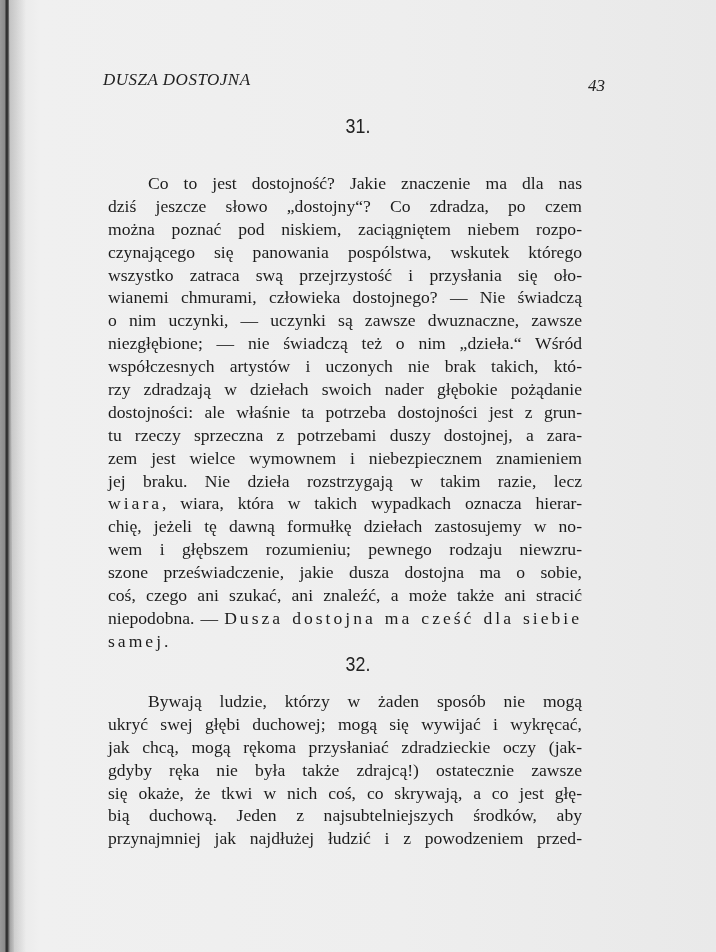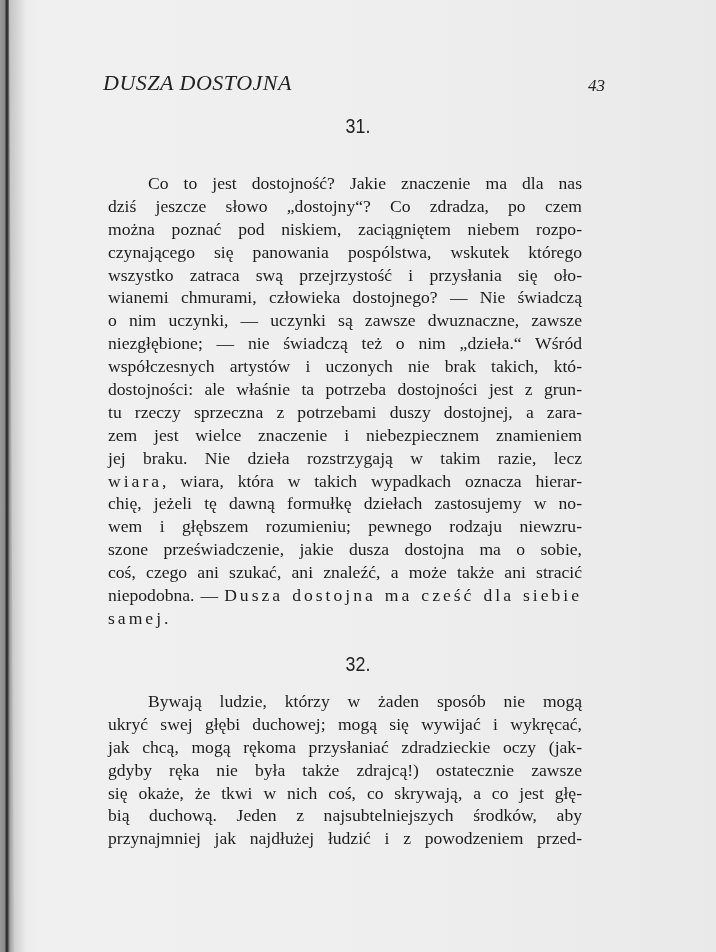--- a/index.html
+++ b/index.html
@@ -32,21 +32,21 @@
       position: absolute;
       left: 8px; top: 0;
       width: 18px; height: 952px;
       background: linear-gradient(90deg, rgba(120,120,120,0.35), rgba(200,200,200,0));
     }
     .running-head {
       position: absolute;
       left: 103px; top: 70px;
       font-family: "Liberation Serif", serif;
       font-style: italic;
-      font-size: 22px;
+      font-size: 17px;
       letter-spacing: 0.5px;
       color: #222;
     }
     .page-number {
       position: absolute;
       left: 563px; top: 76px;
       font-family: "Liberation Serif", serif;
       font-style: italic;
       font-size: 17px;
       color: #222;
@@ -99,23 +99,24 @@
   <div class="text-block block31">
     <span class="line indent">Co to jest dostojność? Jakie znaczenie ma dla nas</span>
     <span class="line">dziś jeszcze słowo „dostojny“? Co zdradza, po czem</span>
     <span class="line">można poznać pod niskiem, zaciągniętem niebem rozpo-</span>
     <span class="line">czynającego się panowania pospólstwa, wskutek którego</span>
     <span class="line">wszystko zatraca swą przejrzystość i przysłania się oło-</span>
     <span class="line">wianemi chmurami, człowieka dostojnego? — Nie świadczą</span>
     <span class="line">o nim uczynki, — uczynki są zawsze dwuznaczne, zawsze</span>
     <span class="line">niezgłębione; — nie świadczą też o nim „dzieła.“ Wśród</span>
     <span class="line">współczesnych artystów i uczonych nie brak takich, któ-</span>
+    <span class="line">rzy zdradzają w dziełach swoich nader głębokie pożądanie</span>
     <span class="line">dostojności: ale właśnie ta potrzeba dostojności jest z grun-</span>
     <span class="line">tu rzeczy sprzeczna z potrzebami duszy dostojnej, a zara-</span>
-    <span class="line">zem jest wielce znaczenie i niebezpiecznem znamieniem</span>
+    <span class="line">zem jest wielce wymownem i niebezpiecznem znamieniem</span>
     <span class="line">jej braku. Nie dzieła rozstrzygają w takim razie, lecz</span>
     <span class="line"><span class="spaced">wiara</span><span>, wiara, która w takich wypadkach oznacza hierar-</span></span>
     <span class="line">chię, jeżeli tę dawną formułkę dziełach zastosujemy w no-</span>
     <span class="line">wem i głębszem rozumieniu; pewnego rodzaju niewzru-</span>
     <span class="line">szone przeświadczenie, jakie dusza dostojna ma o sobie,</span>
     <span class="line">coś, czego ani szukać, ani znaleźć, a może także ani stracić</span>
     <span class="line"><span>niepodobna. — </span><span class="spaced">Dusza dostojna ma cześć dla siebie</span></span>
     <span class="line last"><span class="spaced">samej</span><span>.</span></span>
   </div>
 

